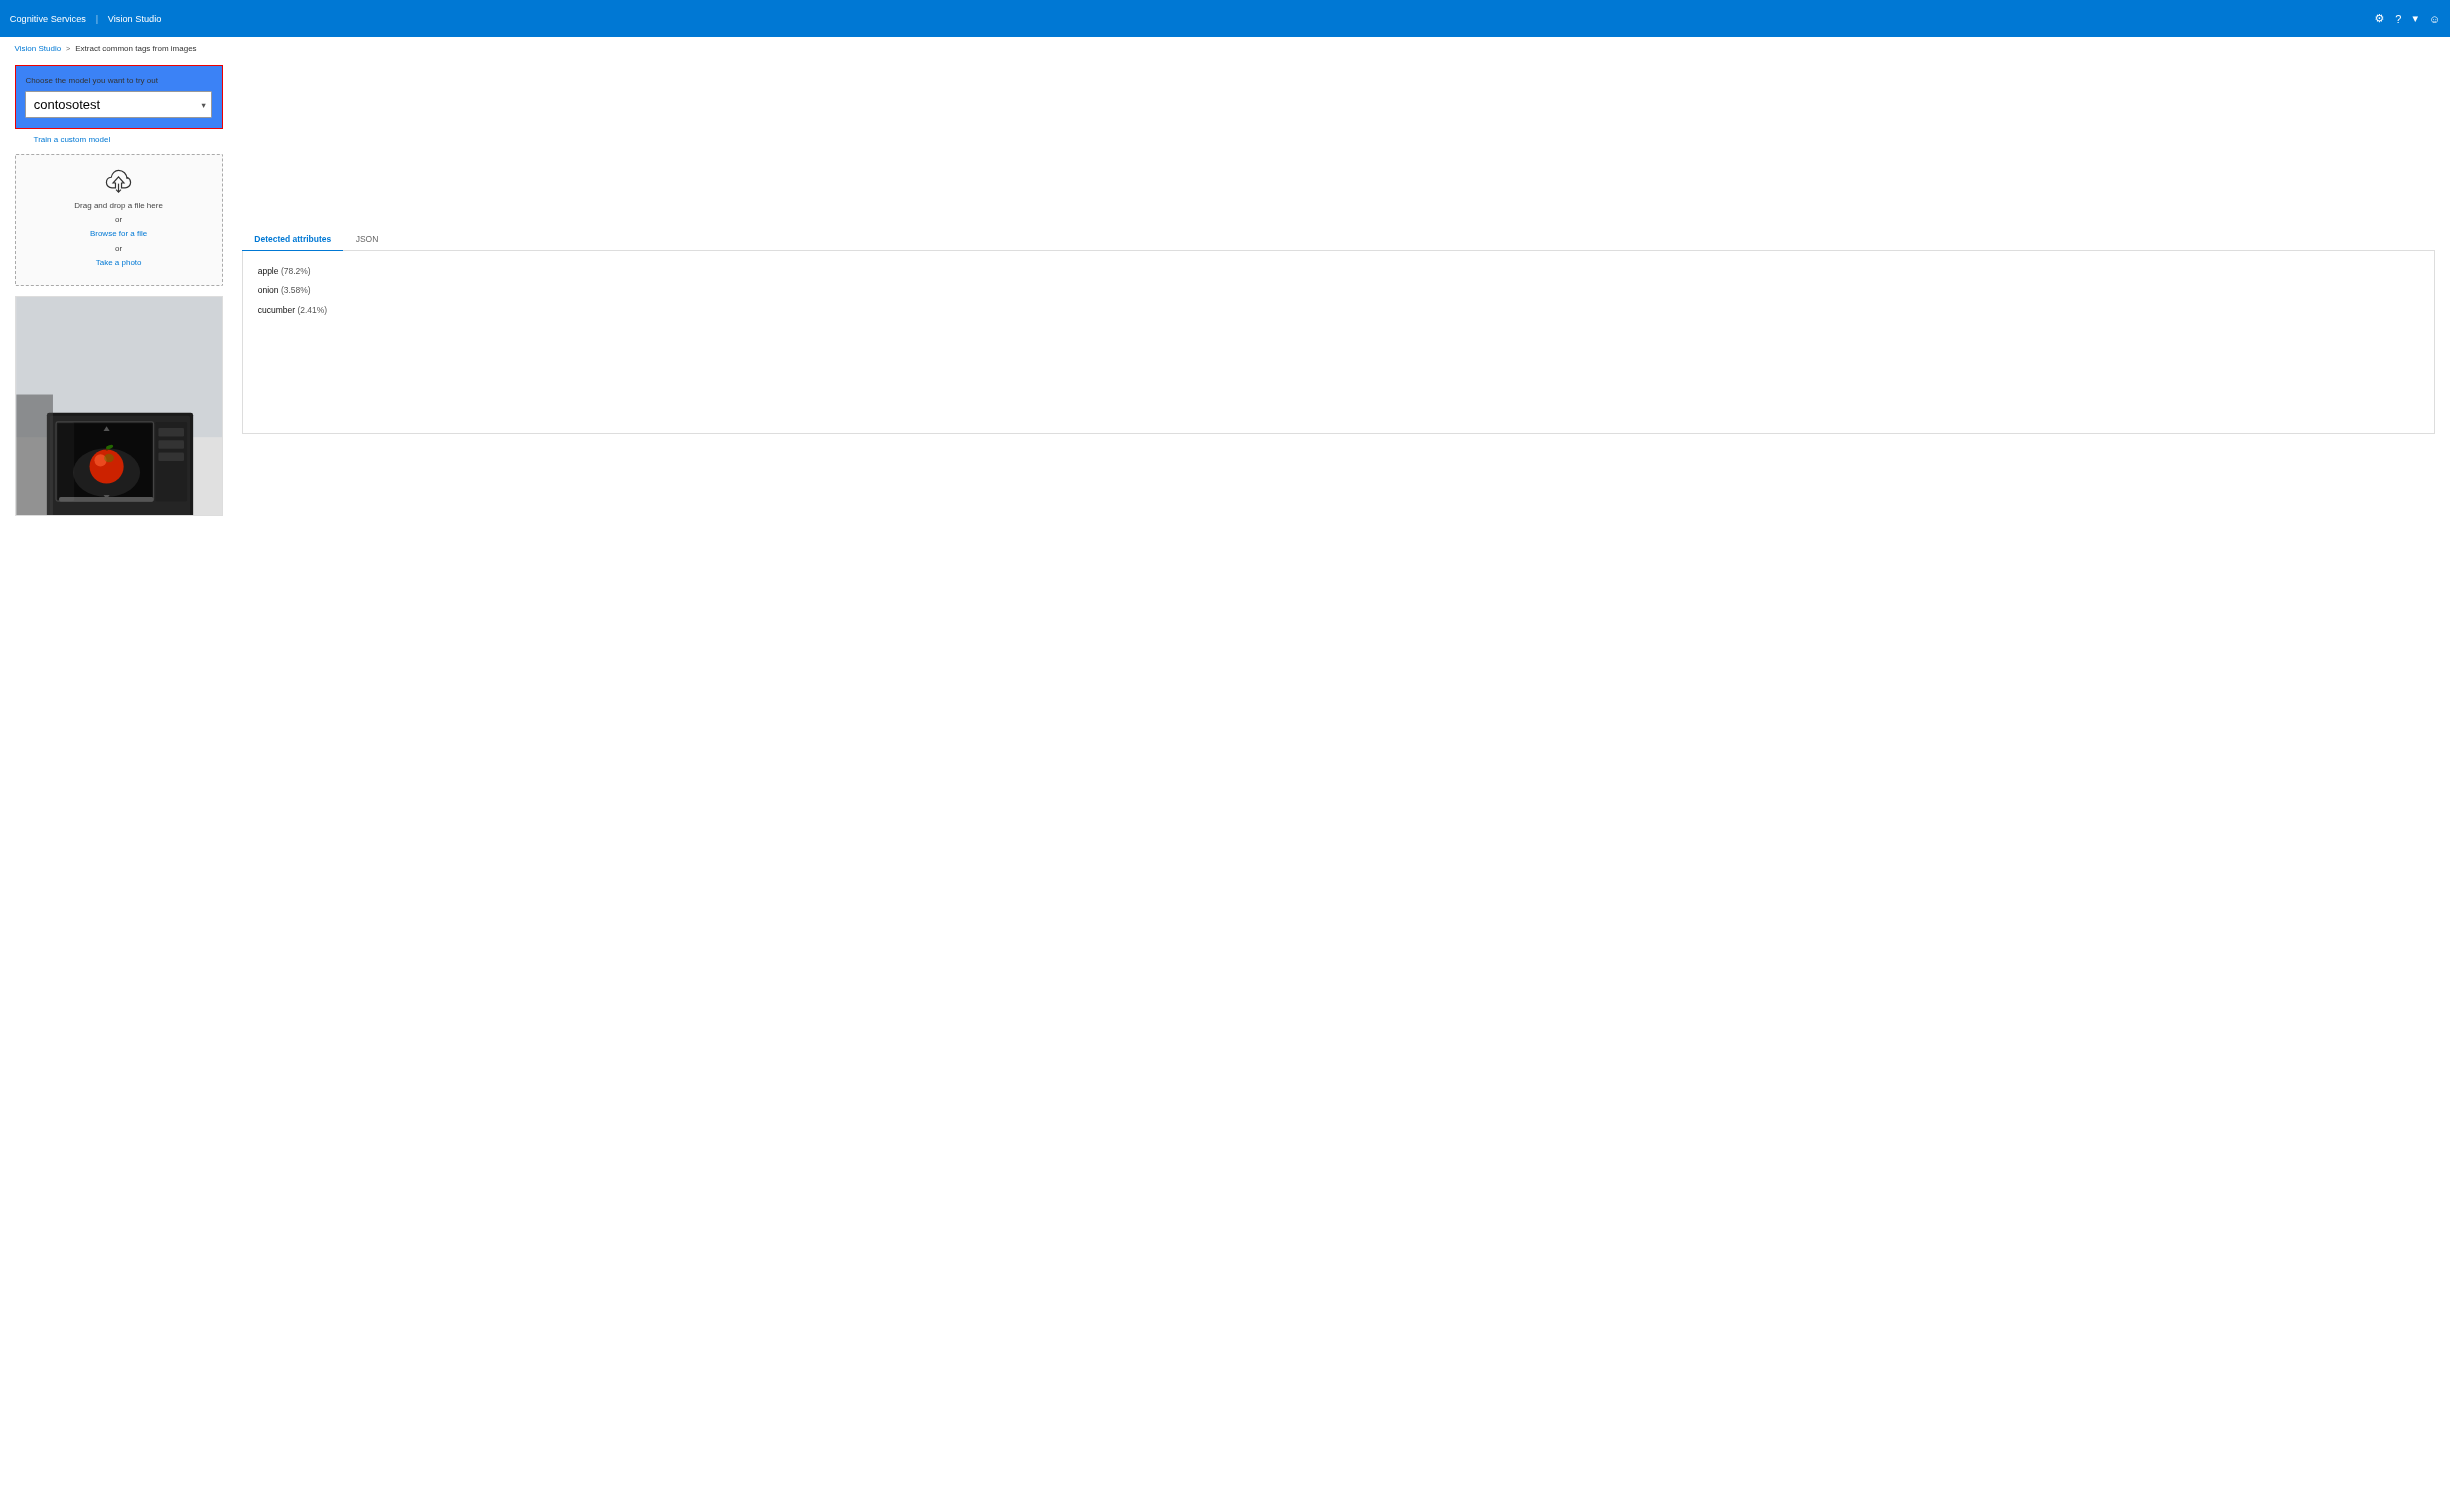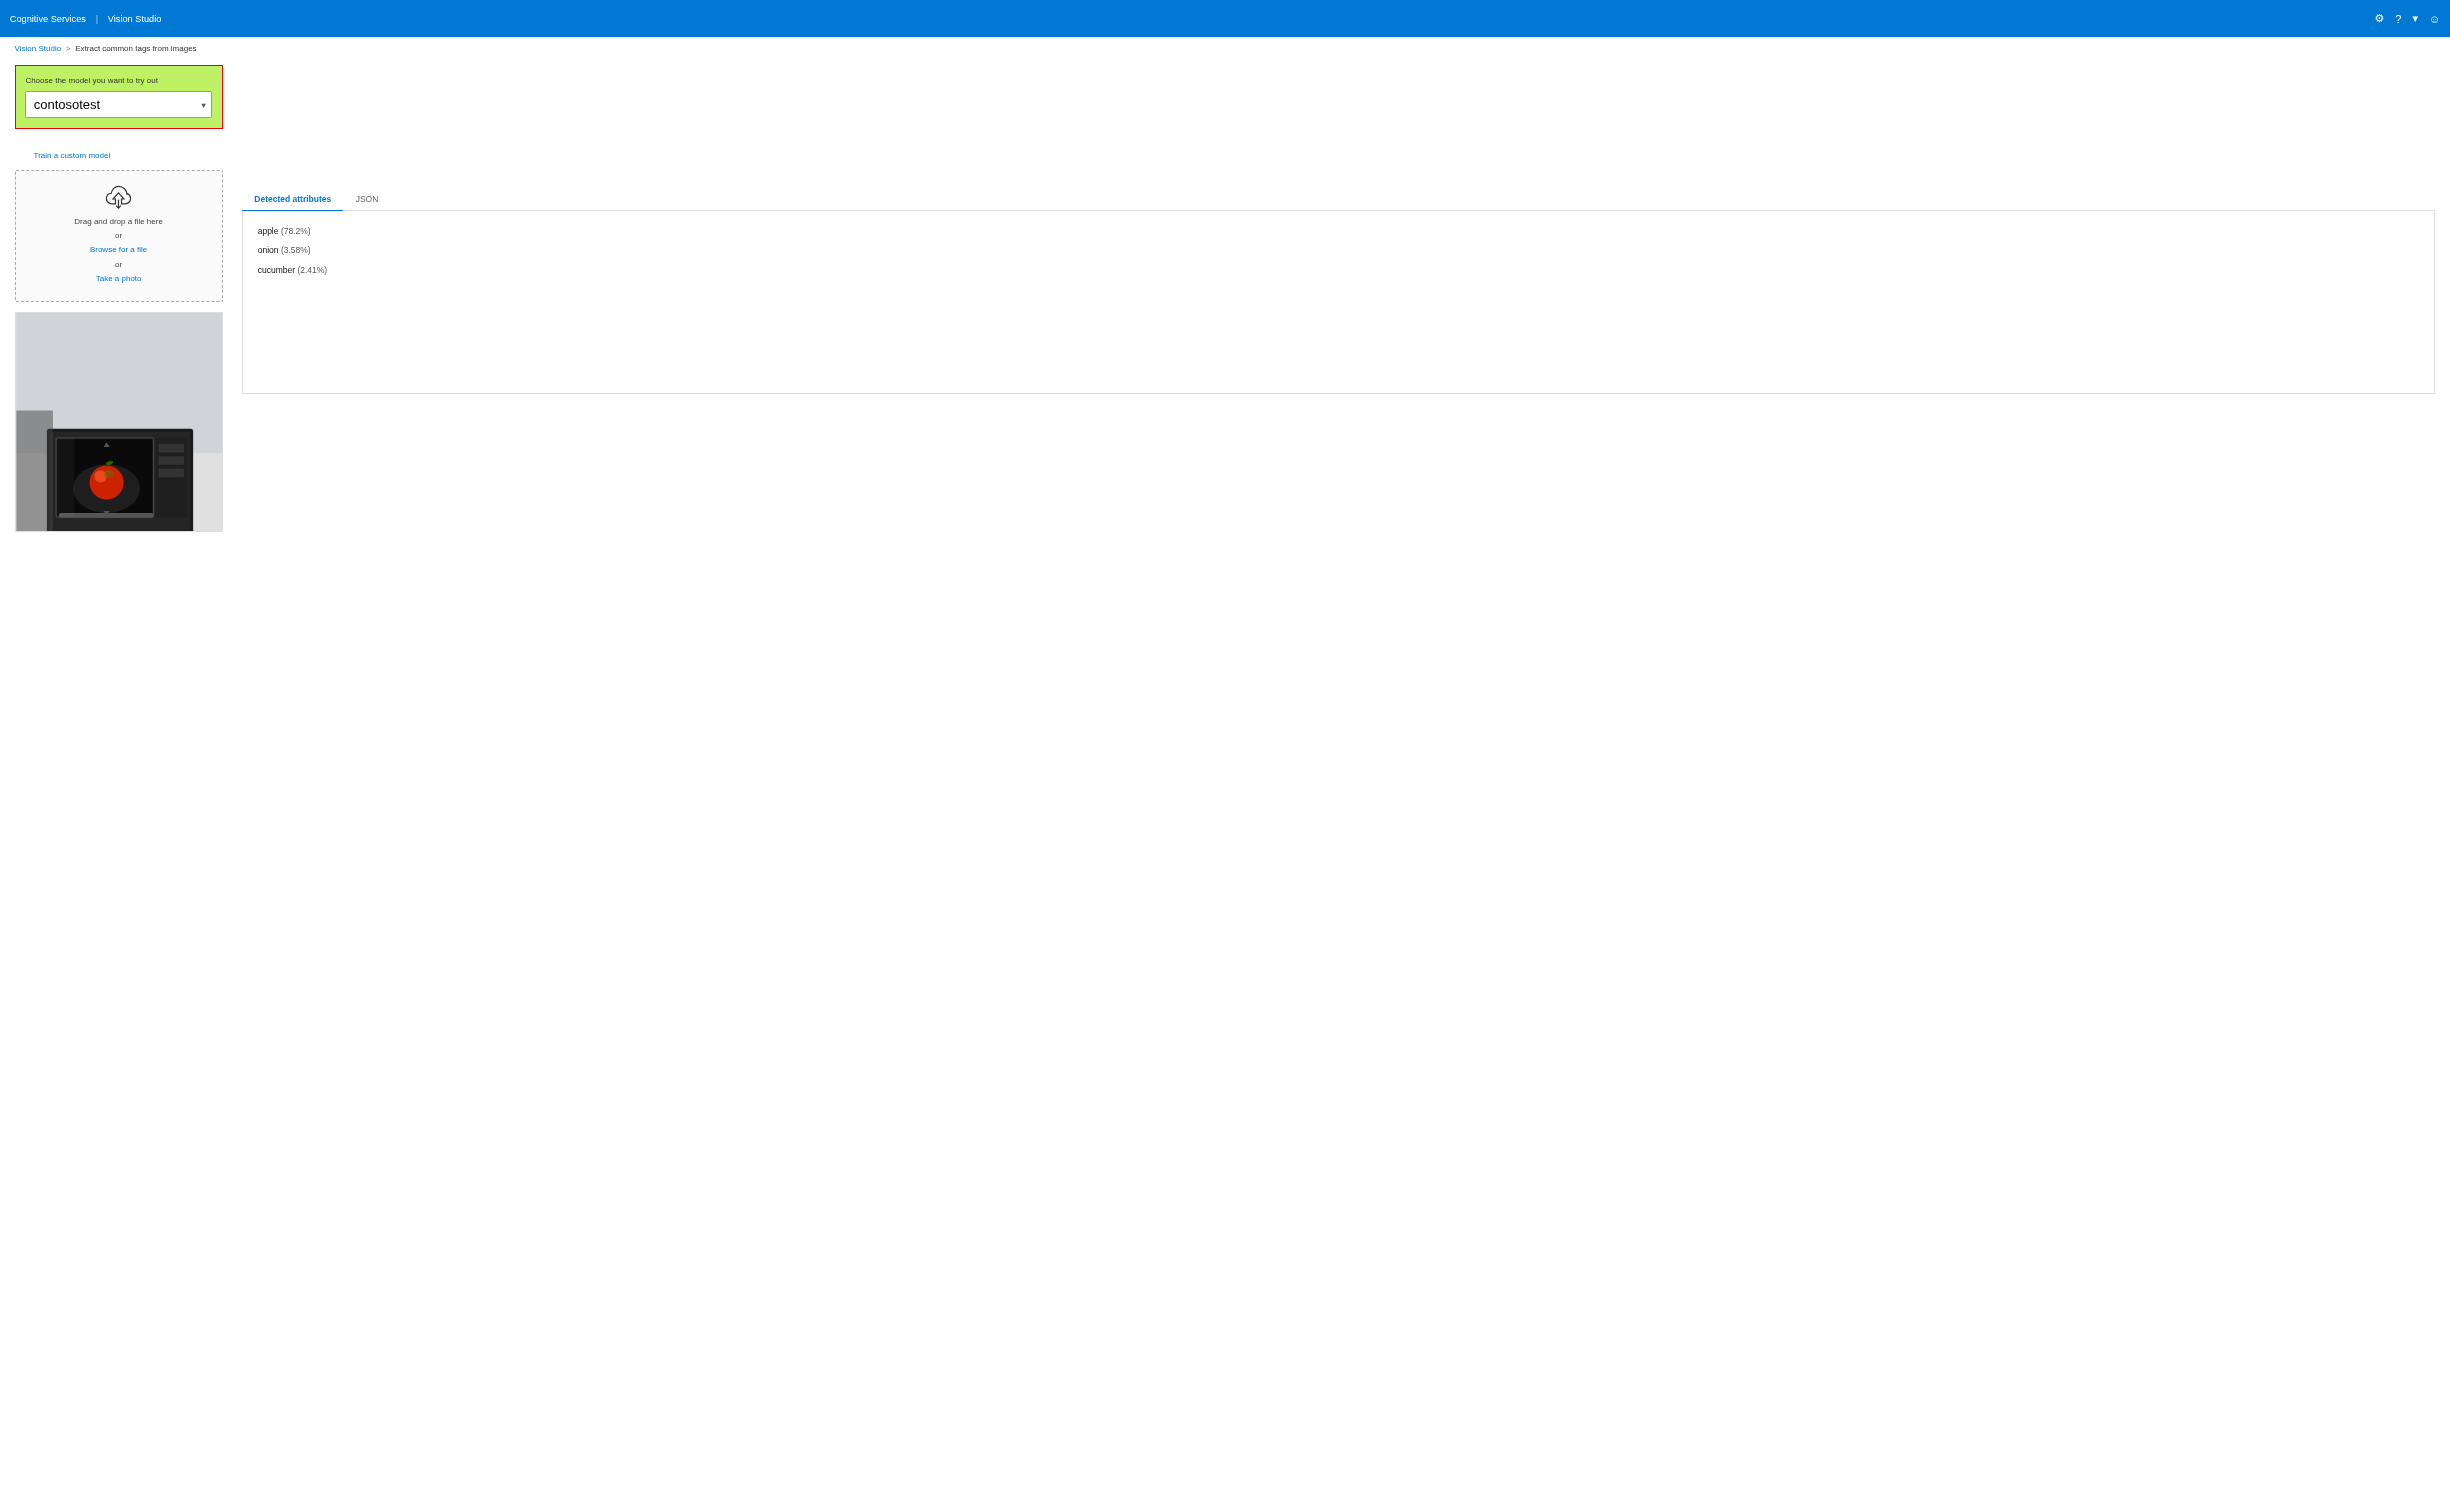--- a/index.html
+++ b/index.html
@@ -61,22 +61,22 @@
     
     .left-panel {
       width: 208px;
       flex-shrink: 0;
     }
 
     
     .model-selector-box {
       border: 1.2px solid #e00;
       padding: 9.8px;
-      margin-bottom: 22px;
-      background: #bef264;
+      margin-bottom: 6px;
+      background: #3b82f6;
     }
     .model-selector-label {
       font-size: 8px;
       color: #333;
       margin-bottom: 6.1px;
     }
     .model-select-wrapper {
       position: relative;
     }
     .model-select-wrapper select {
@@ -154,20 +154,21 @@
     .right-panel {
       flex: 1;
       padding-top: 122px;
     }
 
     
     .tabs {
       display: flex;
       border-bottom: 0.6px solid #ddd;
       margin-bottom: 0;
+      margin-top: 40px;
     }
     .tab {
       padding: 6.1px 12.2px;
       cursor: pointer;
       font-size: 8.5px;
       color: #666;
       border-bottom: 1.8px solid transparent;
       margin-bottom: -0.6px;
     }
     .tab.active {

